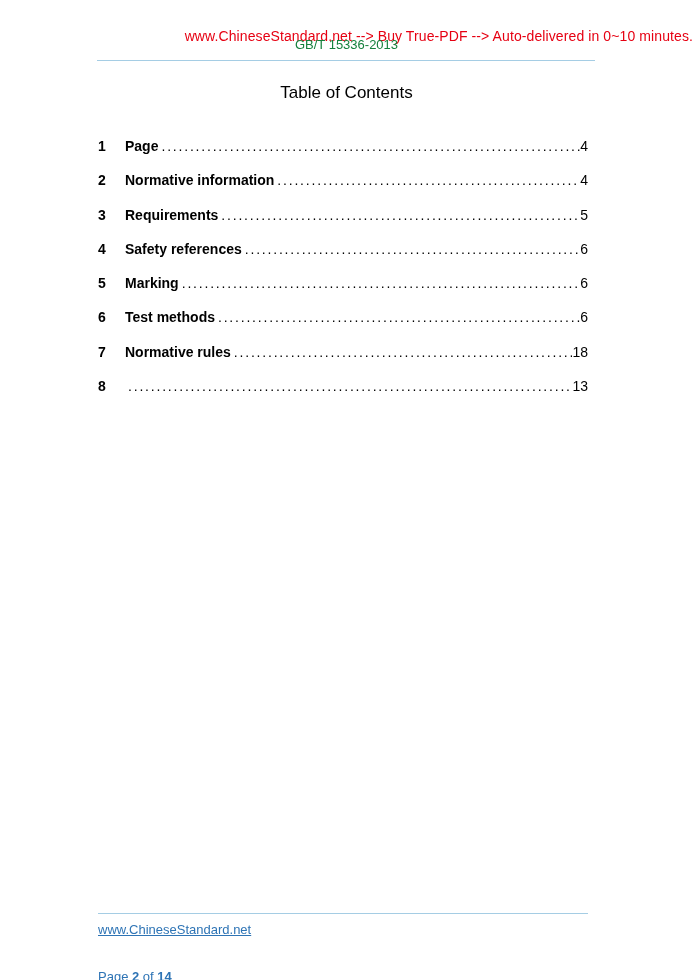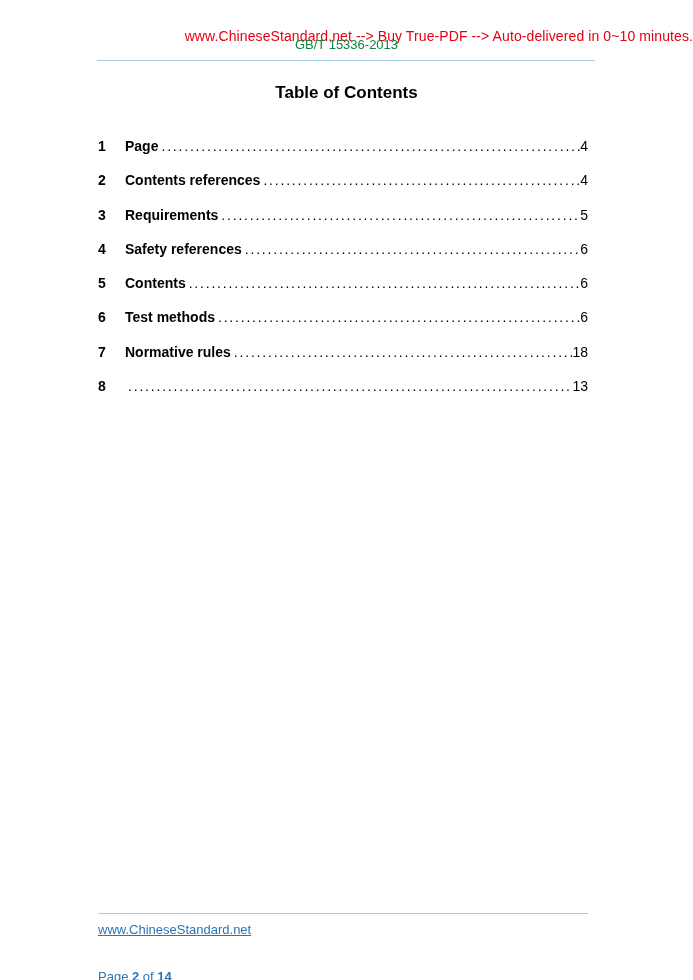--- a/index.html
+++ b/index.html
@@ -45,21 +45,21 @@
   }
 
   
   .toc-title {
     position: absolute;
     top: 83px;
     left: 0;
     width: 100%;
     text-align: center;
     font-size: 17px;
-    font-weight: bold;
+    font-weight: normal;
     color: #000;
   }
 
   
   .toc {
     position: absolute;
     top: 139px;
     left: 98px;
     width: 490px;
   }
@@ -141,42 +141,42 @@
 
   <div class="toc-row">
     <span class="toc-num">1</span>
     <span class="toc-entry-title">Page</span>
     <span class="toc-leader"></span>
     <span class="toc-page">4</span>
   </div>
 
   <div class="toc-row">
     <span class="toc-num">2</span>
-    <span class="toc-entry-title">Contents references</span>
+    <span class="toc-entry-title">Normative information</span>
     <span class="toc-leader"></span>
     <span class="toc-page">4</span>
   </div>
 
   <div class="toc-row">
     <span class="toc-num">3</span>
     <span class="toc-entry-title">Requirements</span>
     <span class="toc-leader"></span>
     <span class="toc-page">5</span>
   </div>
 
   <div class="toc-row">
     <span class="toc-num">4</span>
     <span class="toc-entry-title">Safety references</span>
     <span class="toc-leader"></span>
     <span class="toc-page">6</span>
   </div>
 
   <div class="toc-row">
     <span class="toc-num">5</span>
-    <span class="toc-entry-title">Contents</span>
+    <span class="toc-entry-title">Marking</span>
     <span class="toc-leader"></span>
     <span class="toc-page">6</span>
   </div>
 
   <div class="toc-row">
     <span class="toc-num">6</span>
     <span class="toc-entry-title">Test methods</span>
     <span class="toc-leader"></span>
     <span class="toc-page">6</span>
   </div>

